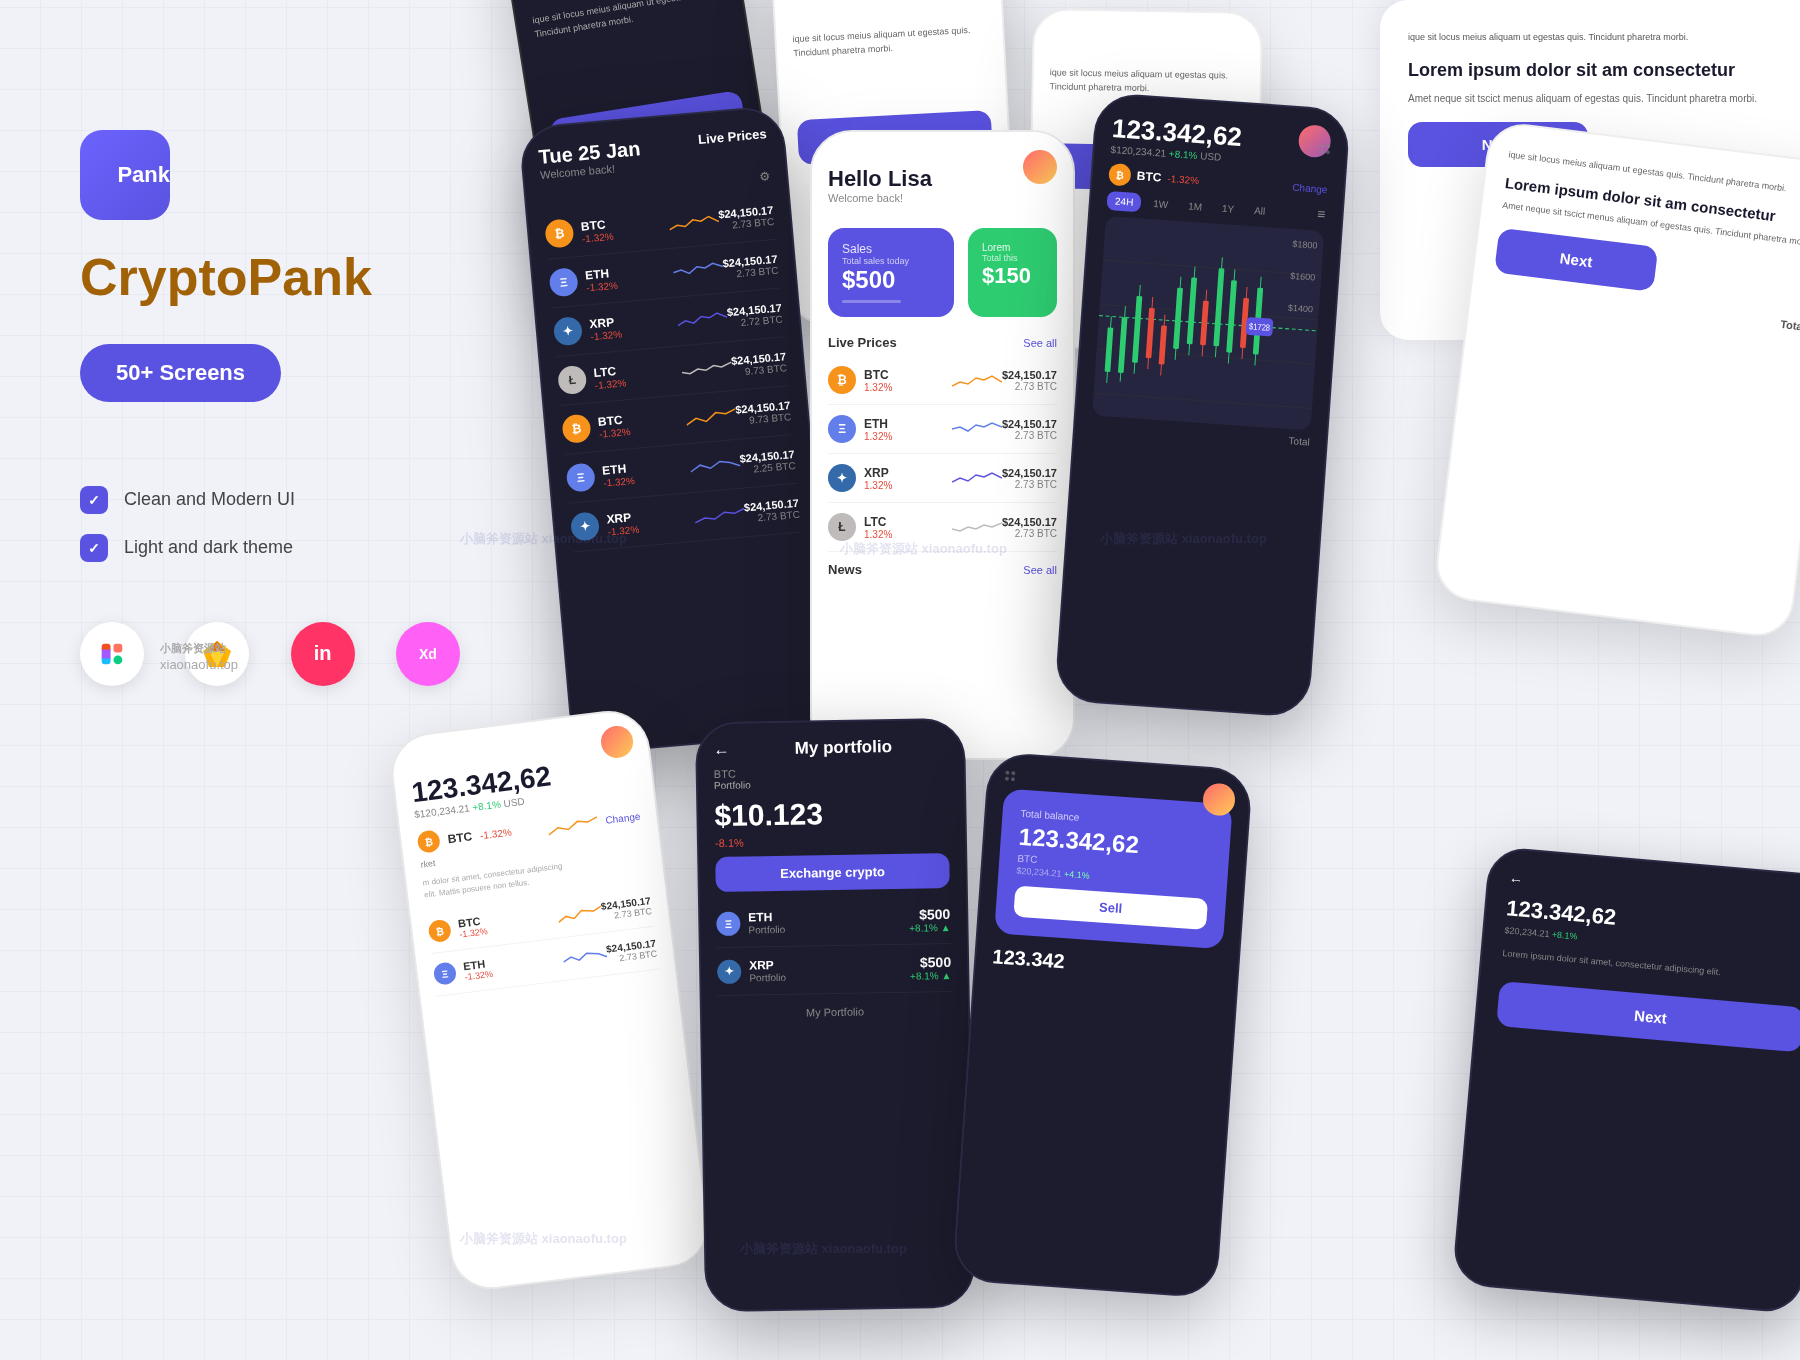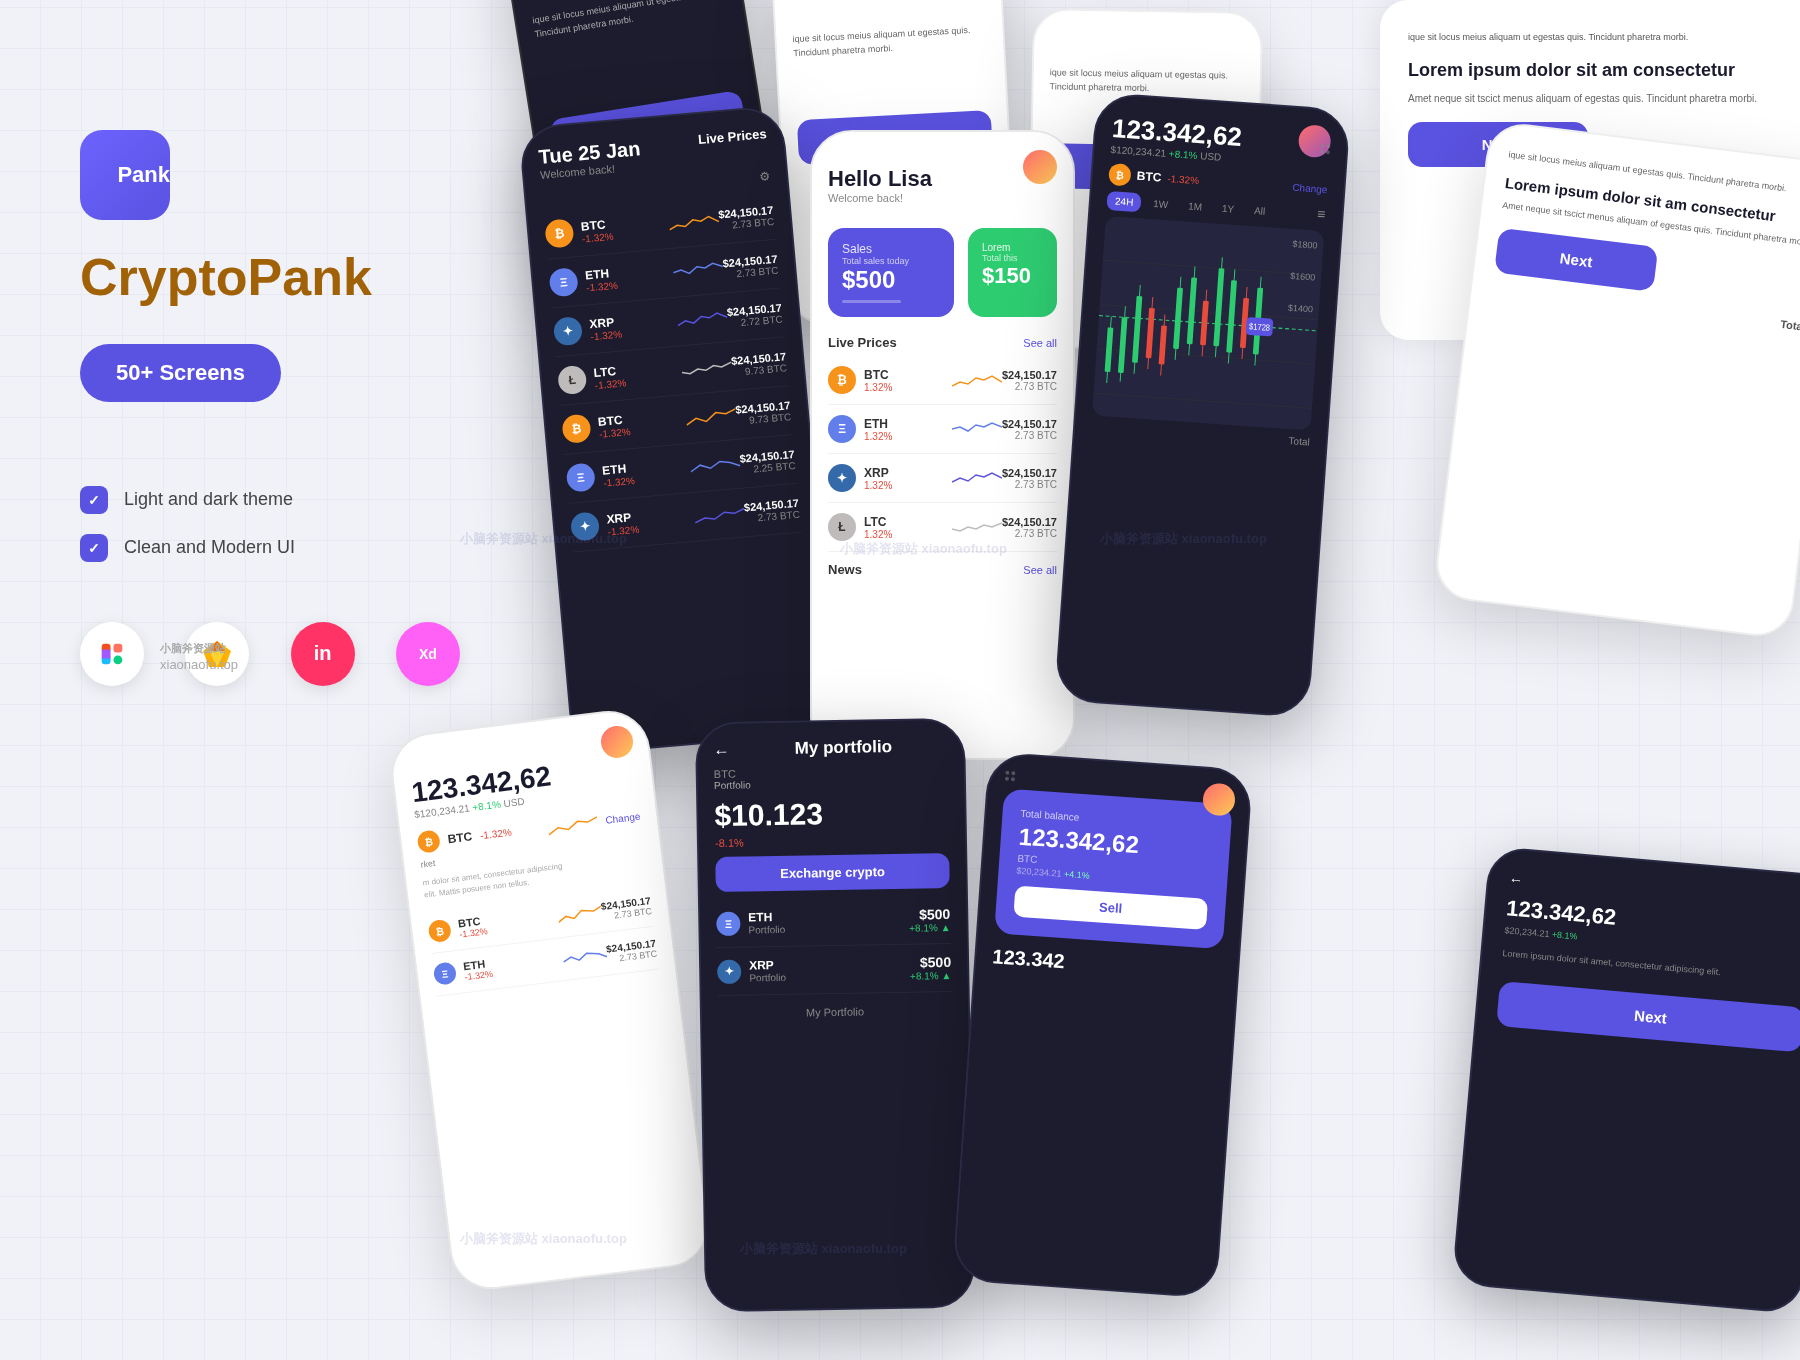--- a/index.html
+++ b/index.html
@@ -324,25 +324,25 @@
   <div class="logo-box">
     <span class="logo-text">Pank</span>
   </div>
   <div class="main-title">
     <span>CryptoPank</span><br>
   </div>
   <div class="screens-badge">50+ Screens</div>
   <div style="margin-top: 36px;">
     <div class="feature-item">
       <div class="feature-checkbox"></div>
-      <span class="feature-label">Light and dark theme</span>
+      <span class="feature-label">Clean and Modern UI</span>
     </div>
     <div class="feature-item">
       <div class="feature-checkbox"></div>
-      <span class="feature-label">Clean and Modern UI</span>
+      <span class="feature-label">Light and dark theme</span>
     </div>
   </div>
   <div class="tool-icons">
     <div class="tool-icon-circle" style="background: white;">
       <svg width="28" height="28" viewBox="0 0 38 38">
           <rect x="5" y="5" width="12" height="12" rx="4" fill="#F24E1E"></rect>
           <rect x="21" y="5" width="12" height="12" rx="4" fill="#FF7262"></rect>
           <rect x="5" y="21" width="12" height="12" rx="4" fill="#1ABCFE"></rect>
           <circle cx="27" cy="27" r="6" fill="#0ACF83"></circle>
           <rect x="5" y="13" width="12" height="12" rx="0" fill="#A259FF"></rect>

